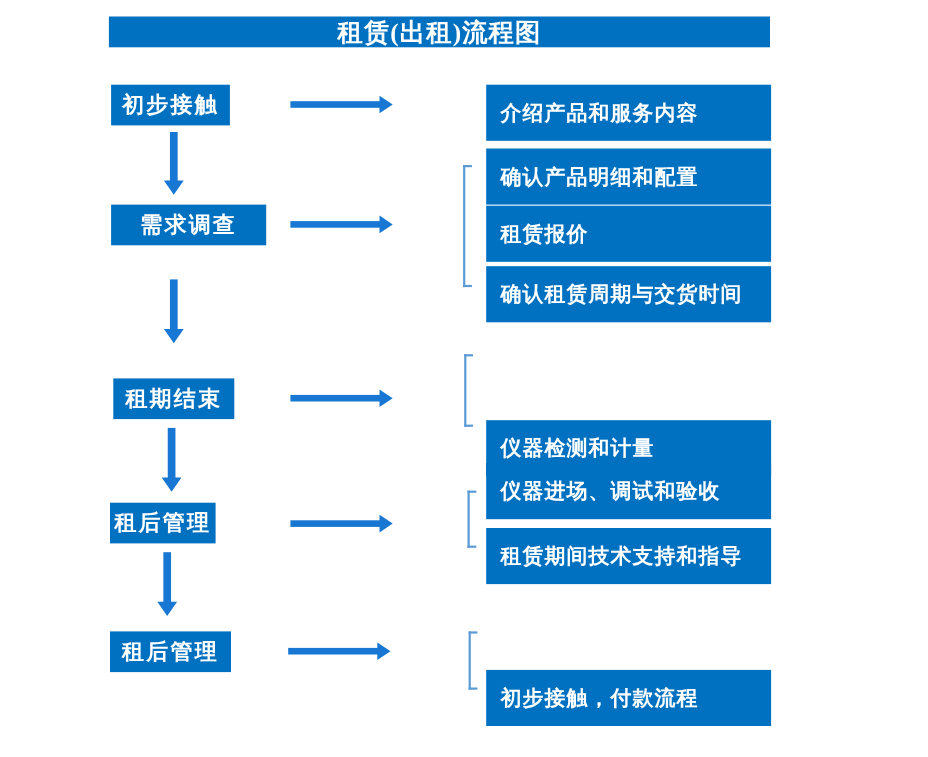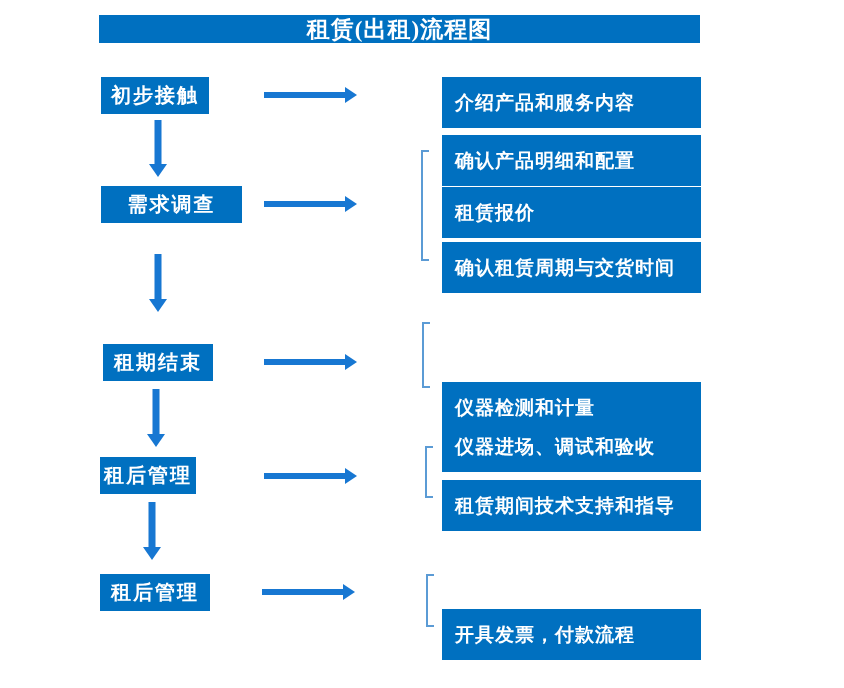--- a/index.html
+++ b/index.html
@@ -120,15 +120,15 @@
 
   <div class="rbox" style="top:135px">确认产品明细和配置</div>
   <div class="rbox" style="top:187px">租赁报价</div>
   <div class="rbox" style="top:242px">确认租赁周期与交货时间</div>
 
   <div class="rbox" style="top:382px">仪器检测和计量</div>
 
   <div class="rbox" style="top:421px">仪器进场、调试和验收</div>
   <div class="rbox" style="top:480px">租赁期间技术支持和指导</div>
 
-  <div class="rbox" style="top:609px">开具发票，付款流程</div>
+  <div class="rbox" style="top:609px">初步接触，付款流程</div>
 
 </div>
 
 </body></html>

